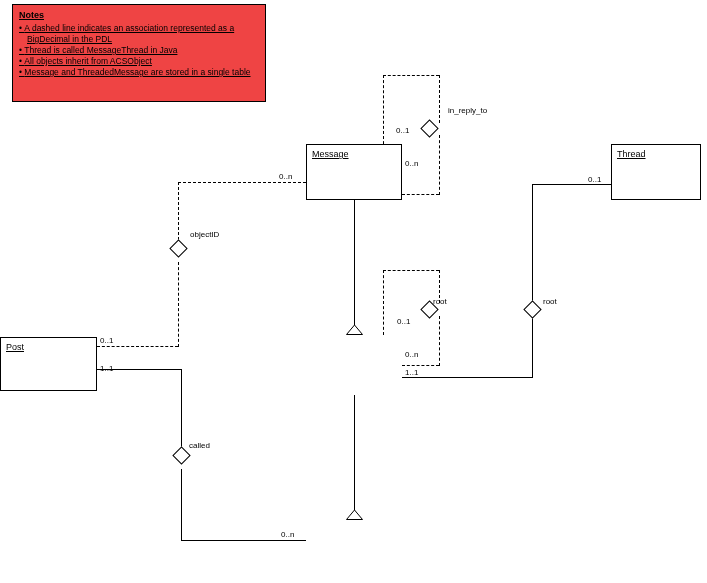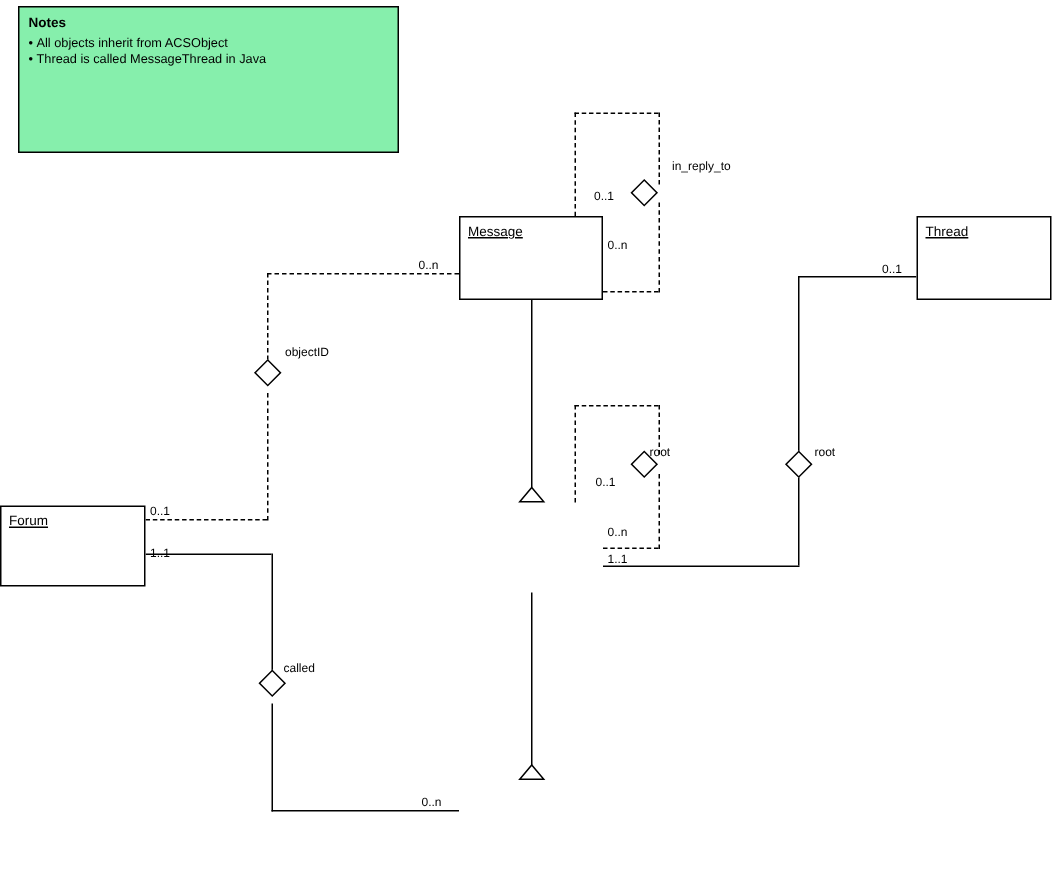--- a/index.html
+++ b/index.html
@@ -28,23 +28,24 @@
     top: 4px;
     left: 5px;
     font-size: 9px;
     color: #000000;
     white-space: nowrap;
     text-decoration: underline;
   }
   .notes {
     position: absolute;
     border: 1px solid #000000;
-    background: #86efac;
+    background: #ef4444;
     box-sizing: border-box;
     padding: 5px 6px 6px 6px;
+    text-decoration: underline;
   }
   .notes .notes-title {
     font-size: 9px;
     font-weight: bold;
     color: #000000;
     margin-bottom: 3px;
   }
   .notes ul {
     margin: 0;
     padding: 0;
@@ -100,22 +101,24 @@
   }
 </style>
 </head>
 <body>
 
 <div id="canvas">
 
   <div class="notes" style="left:12px; top:4px; width:254px; height:98px;">
     <div class="notes-title">Notes</div>
     <ul>
+      <li>A dashed line indicates an association represented as a BigDecimal in the PDL</li>
+      <li>Thread is called MessageThread in Java</li>
       <li>All objects inherit from ACSObject</li>
-      <li>Thread is called MessageThread in Java</li>
+      <li>Message and ThreadedMessage are stored in a single table</li>
     </ul>
   </div>
 
   <div class="dash-v" style="left:383px; top:75px; height:120px;"></div>
   <div class="dash-h" style="left:383px; top:75px; width:56px;"></div>
   <div class="dash-v" style="left:439px; top:75px; height:48px;"></div>
   <div class="dash-v" style="left:439px; top:135px; height:60px;"></div>
   <div class="dash-h" style="left:402px; top:194px; width:37px;"></div>
   <div class="diamond" style="left:423px; top:122px;"></div>
 
@@ -158,21 +161,21 @@
   <div class="box" style="left:306px; top:144px; width:96px; height:56px;">
     <span class="title">Message</span>
   </div>
 
   <div class="box" style="left:611px; top:144px; width:90px; height:56px;">
     <span class="title">Thread</span>
   </div>
 
 
   <div class="box" style="left:0px; top:337px; width:97px; height:54px;">
-    <span class="title">Forum</span>
+    <span class="title">Post</span>
   </div>
 
 
   <div class="label" style="left:448px; top:106px;">in_reply_to</div>
   <div class="label" style="left:190px; top:230px;">objectID</div>
   <div class="label" style="left:433px; top:297px;">root</div>
   <div class="label" style="left:543px; top:297px;">root</div>
   <div class="label" style="left:189px; top:441px;">called</div>
 
   <div class="label" style="left:396px; top:126px;">0..1</div>

